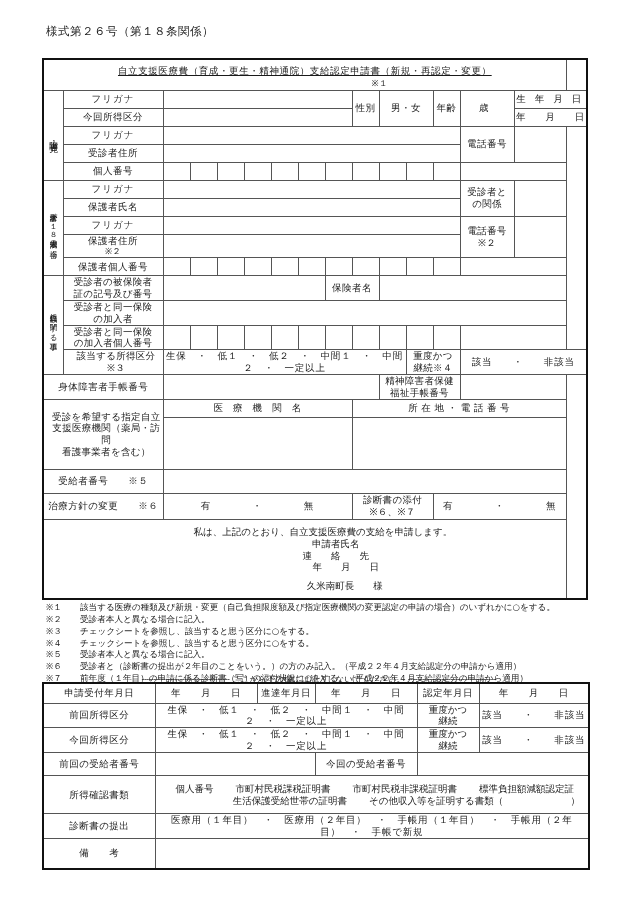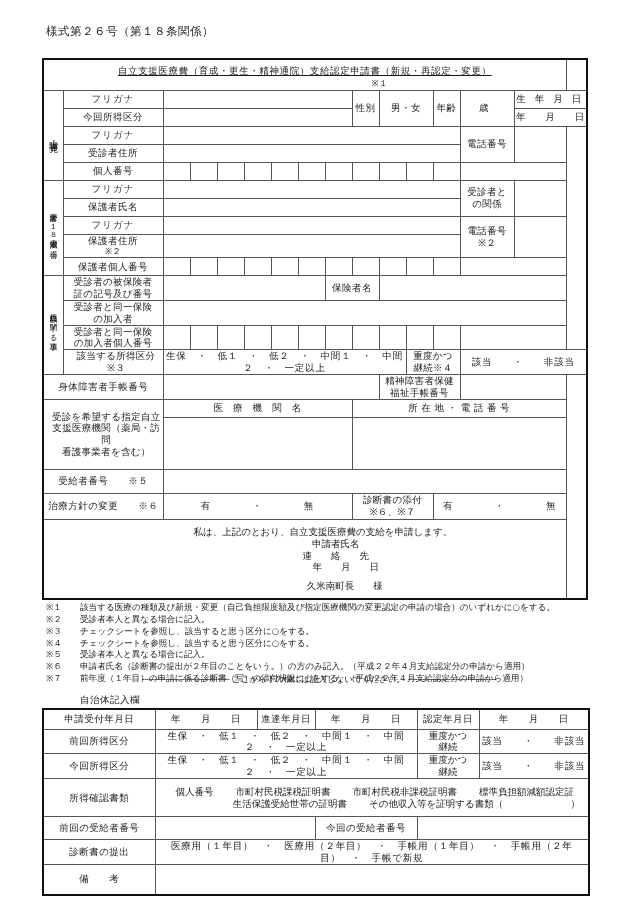--- a/index.html
+++ b/index.html
@@ -125,21 +125,21 @@
   .muni-label {
     position: absolute;
     left: 80px; top: 688px;
     font-size: 9.5px;
     letter-spacing: 0.5px;
   }
 
   
   #admin-table {
     position: absolute;
-    left: 42px; top: 702px;
+    left: 42px; top: 676px;
     width: 546px;
   }
   #admin-table > tbody > tr > td { height: 20px; }
   .sub2 { font-size: 8.5px; line-height: 1.15; }
   .doc-cell {
     text-align: left;
     padding: 3px 4px 3px 10px !important;
     font-size: 9px;
     line-height: 1.75;
   }
@@ -394,21 +394,21 @@
     <div class="row">
       <span class="mark">※４</span>
       <span>チェックシートを参照し、該当すると思う区分に○をする。</span>
     </div>
     <div class="row">
       <span class="mark">※５</span>
       <span>受診者本人と異なる場合に記入。</span>
     </div>
     <div class="row">
       <span class="mark">※６</span>
-      <span>申請者氏名（診断書の提出が２年目のことをいう。）の方のみ記入。（平成２２年４月支給認定分の申請から適用）</span>
+      <span>受診者と（診断書の提出が２年目のことをいう。）の方のみ記入。（平成２２年４月支給認定分の申請から適用）</span>
     </div>
     <div class="row">
       <span class="mark">※７</span>
       <span>前年度（１年目）の申請に係る診断書（写）の添付状況に○をする。（平成２２年４月支給認定分の申請から適用）</span>
     </div>
   </div>
 
   <div class="divider">
     <span class="dash">-------------------------------------</span>
     <span>ここから下の欄には記入しないでください。</span>
@@ -447,37 +447,37 @@
       <tr>
         <td class="lbl" style="height:24px">今回所得区分</td>
         <td class="opts" colspan="3">生保　・　低１　・　低２　・　中間１　・　中間２　・　一定以上</td>
         <td class="sub2">
           <div>重度かつ</div>
           <div>継続</div>
         </td>
         <td class="opts">該当　　・　　非該当</td>
       </tr>
       <tr>
+        <td class="lbl" style="height:23px">前回の受給者番号</td>
+        <td class="blank" colspan="2"></td>
+        <td class="lbl">今回の受給者番号</td>
+        <td class="blank" colspan="2"></td>
+      </tr>
+      <tr>
         <td class="lbl" style="height:38px">所得確認書類</td>
         <td class="doc-cell" colspan="5">
           <div>
             <span>個人番号</span><span class="sp1"></span><span>市町村民税課税証明書</span><span class="sp1"></span><span>市町村民税非課税証明書</span><span class="sp1"></span><span>標準負担額減額認定証</span>
           </div>
           <div>
             <span>生活保護受給世帯の証明書</span><span class="sp1"></span><span>その他収入等を証明する書類（</span><span class="paren-end">）</span>
           </div>
         </td>
       </tr>
       <tr>
-        <td class="lbl" style="height:23px">前回の受給者番号</td>
-        <td class="blank" colspan="2"></td>
-        <td class="lbl">今回の受給者番号</td>
-        <td class="blank" colspan="2"></td>
-      </tr>
-      <tr>
         <td class="lbl" style="height:25px">診断書の提出</td>
         <td class="opts" colspan="5">医療用（１年目）　・　医療用（２年目）　・　手帳用（１年目）　・　手帳用（２年目）　・　手帳で新規</td>
       </tr>
       <tr>
         <td class="lbl" style="height:30px">備　　考</td>
         <td class="blank" colspan="5"></td>
       </tr>
     </tbody>
   </table>
 

